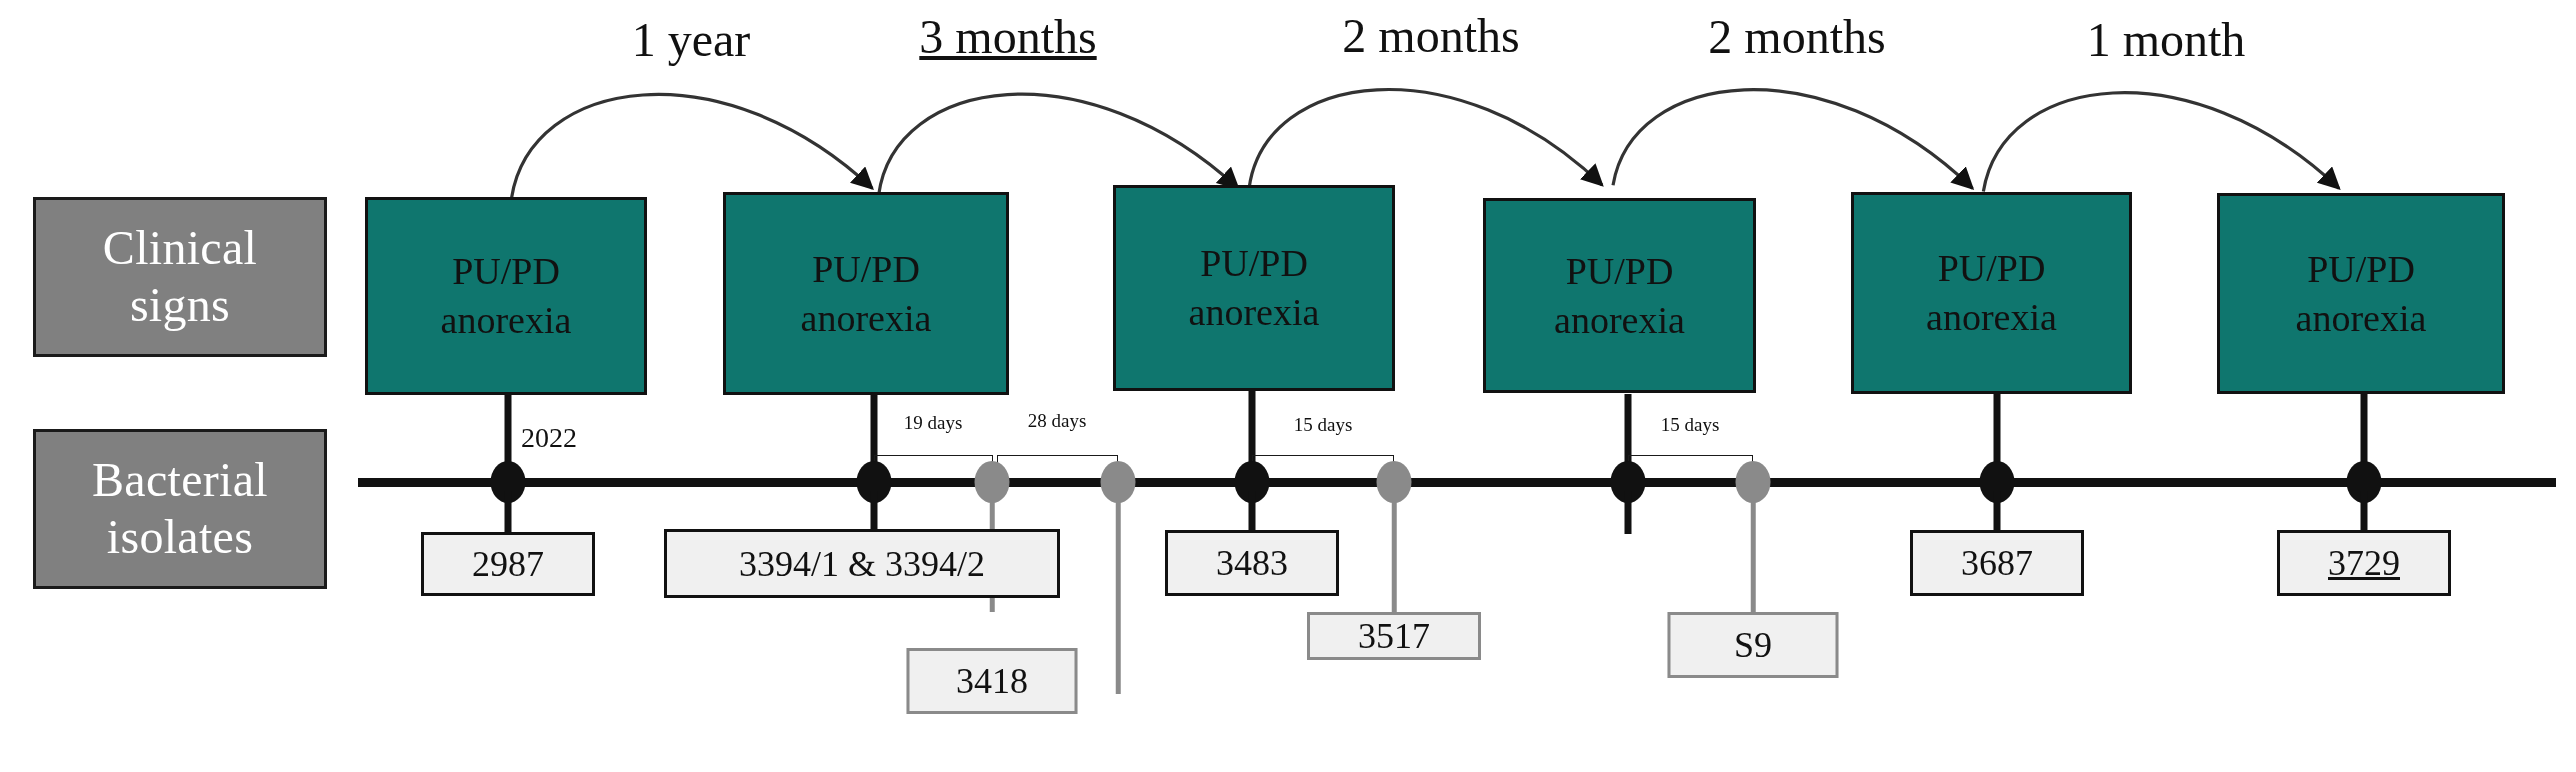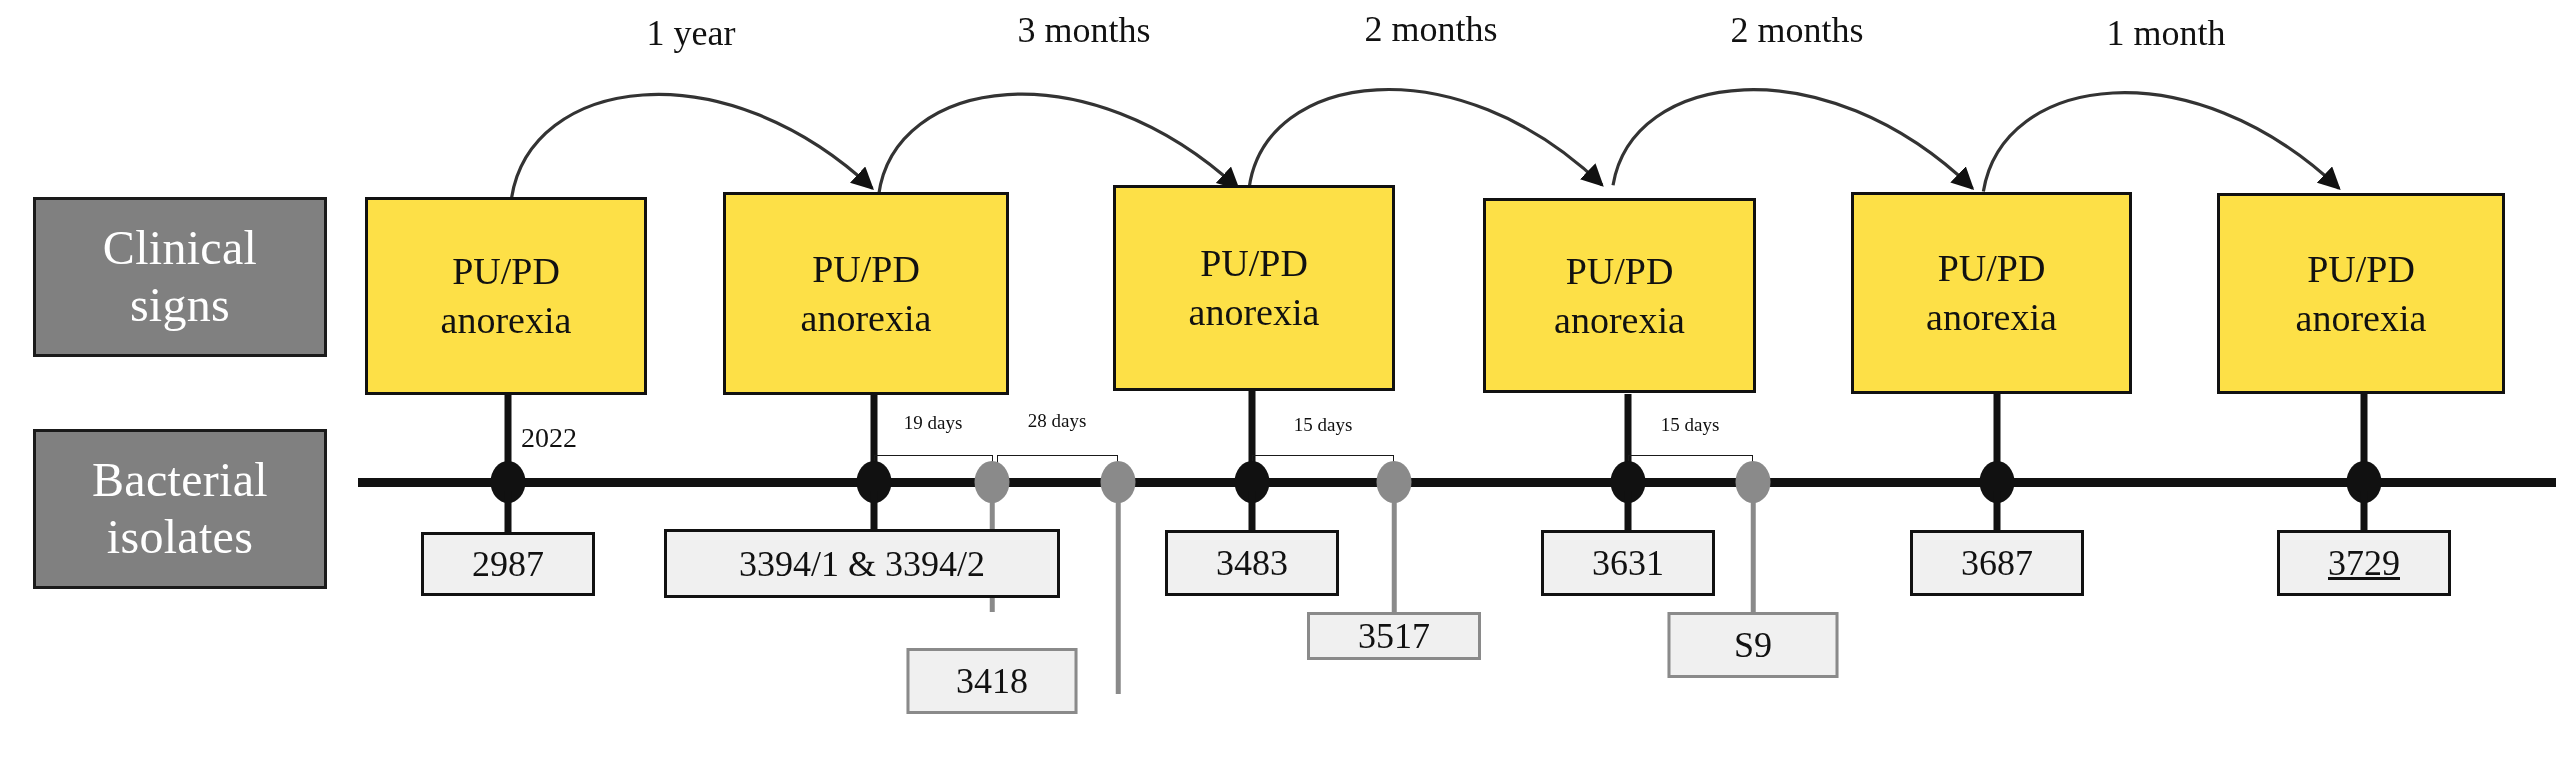--- a/index.html
+++ b/index.html
@@ -34,21 +34,21 @@
     font-size: 48px;
     letter-spacing: 0.3px;
   }
   #label-clinical { left: 33px;  top: 197px; width: 294px; height: 160px; }
   #label-bacterial{ left: 33px;  top: 429px; width: 294px; height: 160px; }
   .row-label span { display: block; }
 
   
   .sign-box {
     position: absolute;
-    background: #fde047;
+    background: #0f766e;
     border: 3.2px solid #111111;
     box-sizing: border-box;
     display: flex;
     flex-direction: column;
     align-items: center;
     justify-content: center;
     font-size: 38px;
     line-height: 1.28;
     color: #111111;
     text-align: center;
@@ -121,21 +121,21 @@
   #year-label {
     position: absolute;
     font-size: 28px;
     color: #111111;
     white-space: nowrap;
   }
 
   
   .arc-label {
     position: absolute;
-    font-size: 36px;
+    font-size: 48px;
     color: #111111;
     white-space: nowrap;
     transform: translateX(-50%);
   }
 
   
   #arcs {
     position: absolute;
     left: 0; top: 0;
     width: 2576px;
@@ -169,21 +169,21 @@
       </marker>
     </defs>
     <path d="M 800 310 C 830 120 1130 75 1365 295" fill="none" stroke="#333333" stroke-width="5" marker-end="url(#ah)"></path>
     <path d="M 1375 305 C 1400 120 1700 75 1938 295" fill="none" stroke="#333333" stroke-width="5" marker-end="url(#ah)"></path>
     <path d="M 1955 295 C 1980 110 2280 70 2508 290" fill="none" stroke="#333333" stroke-width="5" marker-end="url(#ah)"></path>
     <path d="M 2525 290 C 2555 110 2855 70 3088 295" fill="none" stroke="#333333" stroke-width="5" marker-end="url(#ah)"></path>
     <path d="M 3105 300 C 3135 115 3430 75 3662 295" fill="none" stroke="#333333" stroke-width="5" marker-end="url(#ah)"></path>
   </svg>
 
   <div class="arc-label" style="left:691px; top:11.5px;">1 year</div>
-  <div class="arc-label" style="left:1084px; top:9px;">3 months</div>
+  <div class="arc-label" style="left:1008px; top:9px;text-decoration:underline;">3 months</div>
   <div class="arc-label" style="left:1431px; top:7.7px;">2 months</div>
   <div class="arc-label" style="left:1797px; top:9px;">2 months</div>
   <div class="arc-label" style="left:2166px; top:11.5px;">1 month</div>
 
   <div class="sign-box" style="left:365px;  top:197px; width:282px; height:198px;">
     <span class="l1">PU/PD</span>
     <span class="l2">anorexia</span>
   </div>
   <div class="sign-box" style="left:723px; top:192px; width:286px; height:203px;">
     <span class="l1">PU/PD</span>
@@ -259,23 +259,20 @@
   </div>
   <div class="iso-box minor" style="left:992px; top:612px;  width:171px; height:66px;margin-top:36px;">
     <span>3418</span>
   </div>
   <div class="iso-box major" style="left:1252px; top:530px;  width:174px; height:66px;">
     <span>3483</span>
   </div>
   <div class="iso-box minor" style="left:1394px; top:612px;  width:174px; height:48px;">
     <span>3517</span>
   </div>
-  <div class="iso-box major" style="left:1628px; top:530px;  width:174px; height:66px;">
-    <span>3631</span>
-  </div>
   <div class="iso-box minor" style="left:1753px; top:612px;  width:171px; height:66px;">
     <span>S9</span>
   </div>
   <div class="iso-box major" style="left:1997px; top:530px;  width:174px; height:66px;">
     <span>3687</span>
   </div>
   <div class="iso-box major" style="left:2364px; top:530px;  width:174px; height:66px;text-decoration:underline;">
     <span>3729</span>
   </div>
 

